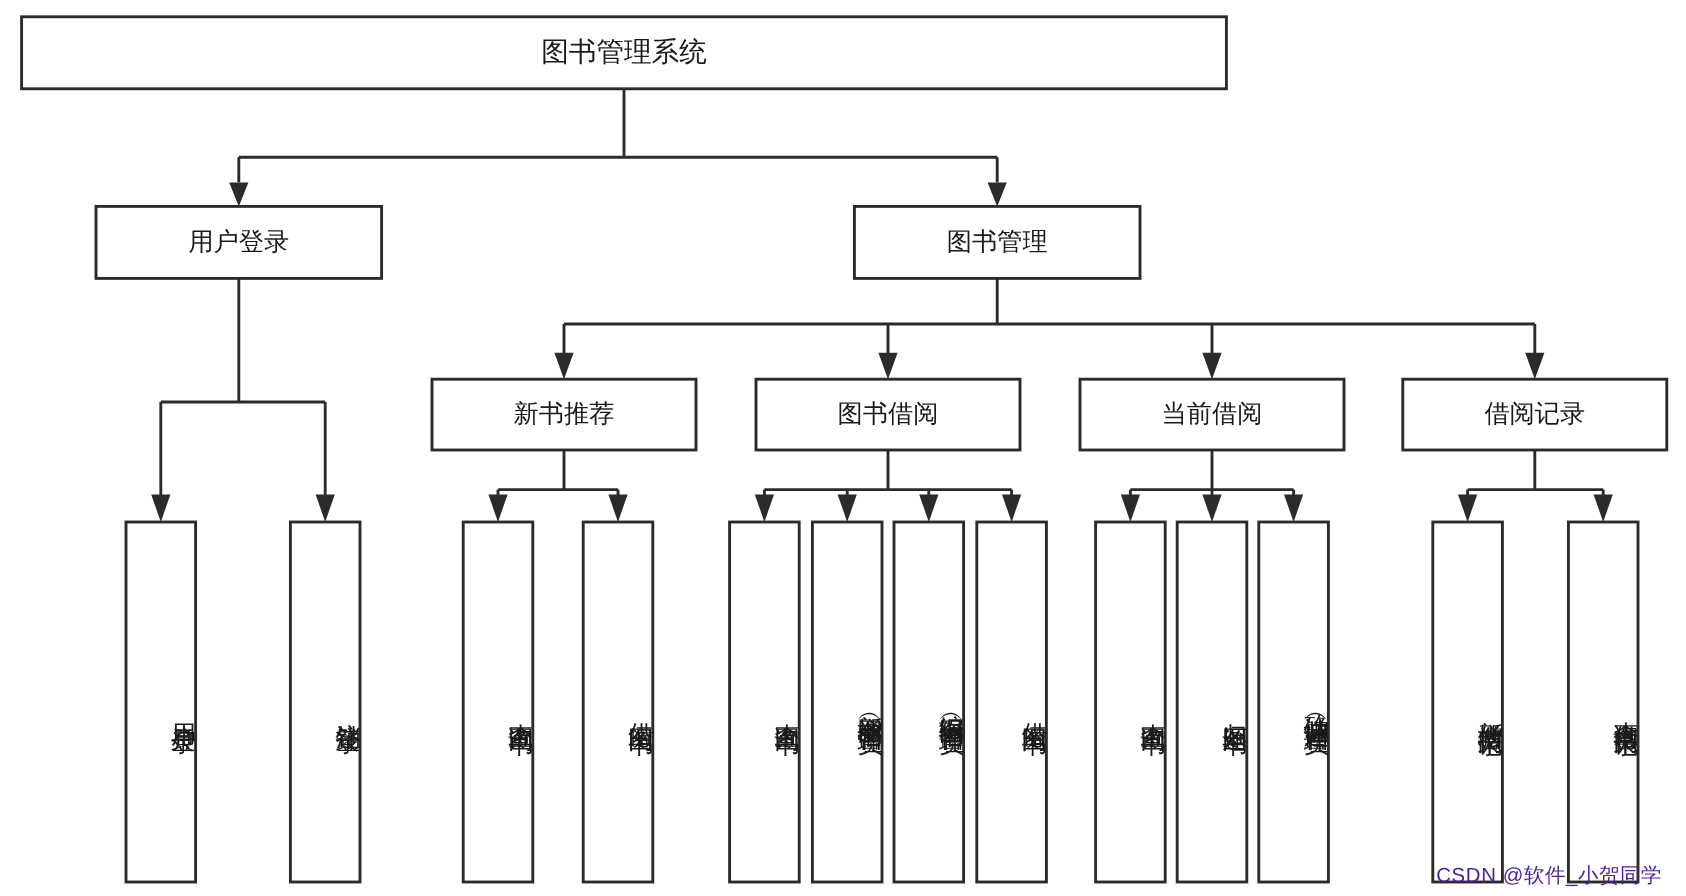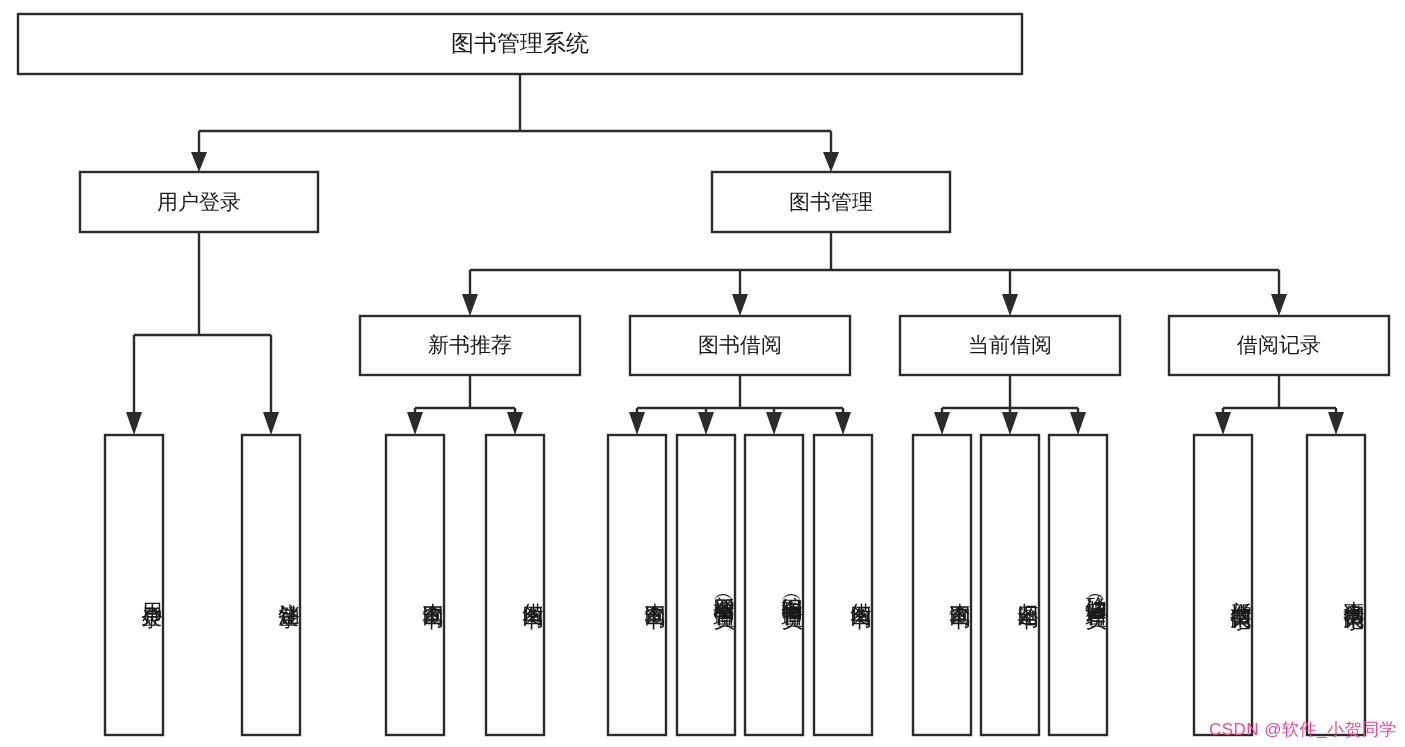--- a/index.html
+++ b/index.html
@@ -60,24 +60,24 @@
     letter-spacing: 2px;
     line-height: 1.05;
     color: #1a1a1a;
     font-size: 21px;
     font-family: "Liberation Sans", "DejaVu Sans", sans-serif;
     white-space: nowrap;
     pointer-events: none;
   }
   .watermark {
     position: absolute;
-    right: 8px;
+    right: 20px;
     bottom: 6px;
     font-size: 17px;
-    color: #ec4899;
+    color: #4c1d95;
     font-family: "Liberation Sans", "DejaVu Sans", sans-serif;
     letter-spacing: 0.5px;
     white-space: nowrap;
   }
 </style>
 </head>
 <body>
 
 <div id="diagram-root">
 

